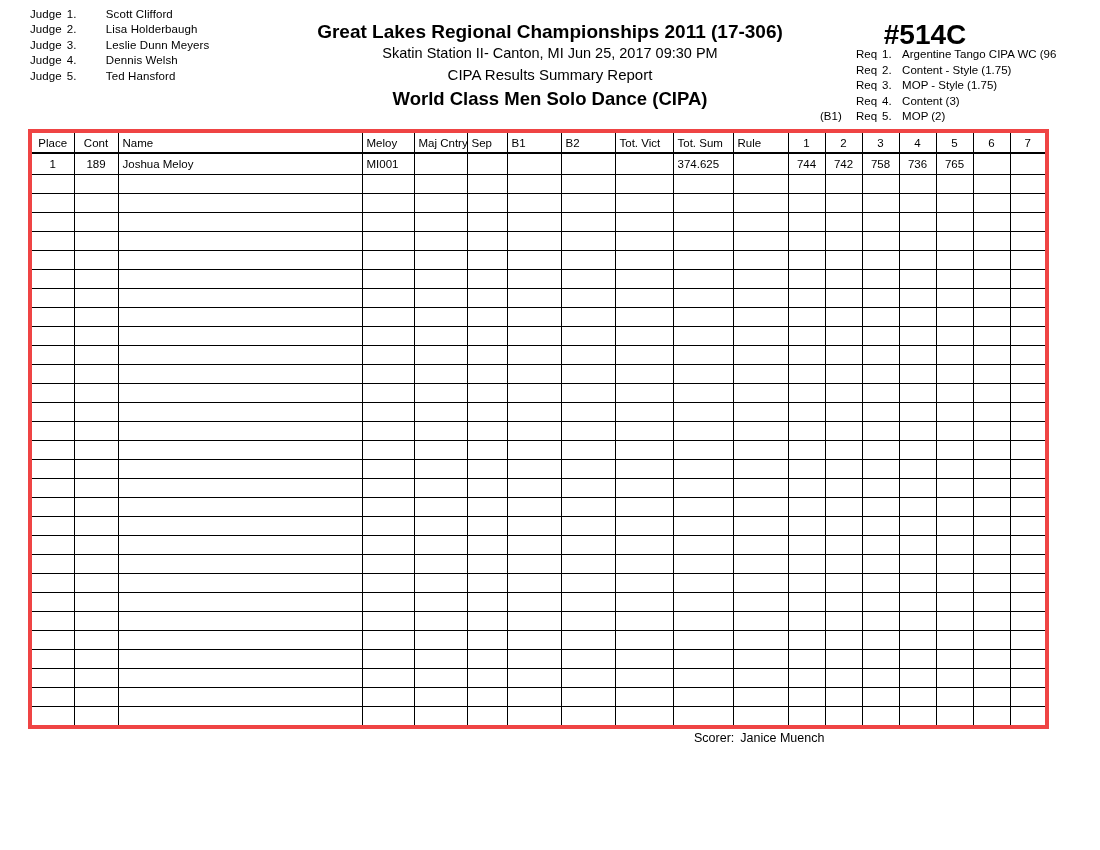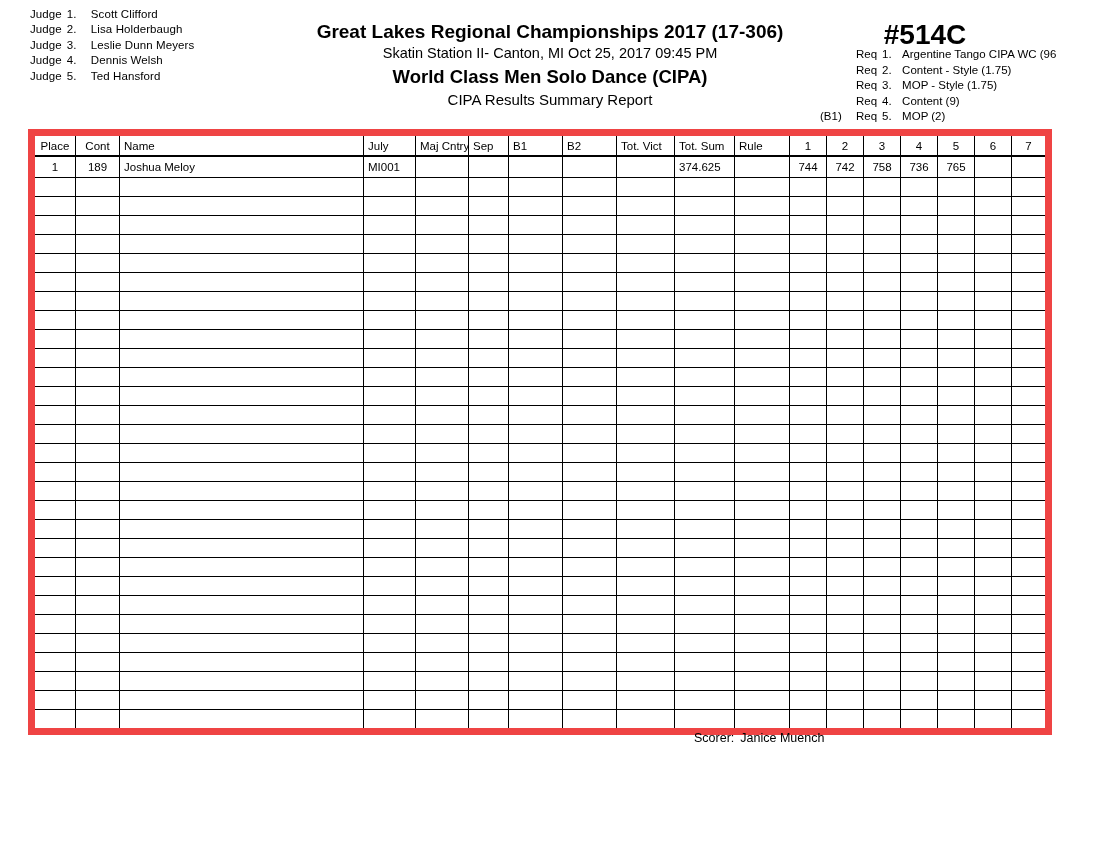--- a/index.html
+++ b/index.html
@@ -25,21 +25,21 @@
     width: 250px;
   }
   .judge-line {
     font-size: 11.5px;
     line-height: 15.4px;
     white-space: nowrap;
     letter-spacing: 0.1px;
   }
   .judge-line .j-word { display: inline-block; }
   .judge-line .j-num  { display: inline-block; width: 18px; text-align: left; margin-left: 5px; }
-  .judge-line .j-name { margin-left: 6px; }
+  .judge-line .j-name { margin-left: 21px; }
 
   
   #title-block {
     position: absolute;
     left: 180px;
     top: 20px;
     width: 740px;
     text-align: center;
   }
   #event-title {
@@ -139,21 +139,21 @@
   }
   table.results tbody td.ctr {
     text-align: center;
     padding-left: 0;
   }
   table.results tbody tr.data-row td {
     height: 20px;
   }
   
   table.results {
-    border: 7px solid #ef4444;
+    border: 4px solid #ef4444;
   }
 
   
   #footer-block {
     position: absolute;
     left: 694px;
     top: 727px;
     width: 380px;
   }
   .footer-line {
@@ -169,33 +169,33 @@
 
 <div id="judges-panel">
     <div class="judge-line"><span class="j-word">Judge</span><span class="j-num">1.</span><span class="j-name">Scott Clifford</span></div>
     <div class="judge-line"><span class="j-word">Judge</span><span class="j-num">2.</span><span class="j-name">Lisa Holderbaugh</span></div>
     <div class="judge-line"><span class="j-word">Judge</span><span class="j-num">3.</span><span class="j-name">Leslie Dunn Meyers</span></div>
     <div class="judge-line"><span class="j-word">Judge</span><span class="j-num">4.</span><span class="j-name">Dennis  Welsh</span></div>
     <div class="judge-line"><span class="j-word">Judge</span><span class="j-num">5.</span><span class="j-name">Ted  Hansford</span></div>
   </div>
 
 <div id="title-block">
-  <div id="event-title">Great Lakes Regional Championships 2017 (17-306)</div>
-  <div id="venue-line">Skatin Station II- Canton, MI  Oct 25, 2017  09:45 PM</div>
+  <div id="event-title">Great Lakes Regional Championships 2011 (17-306)</div>
+  <div id="venue-line">Skatin Station II- Canton, MI  Jun 25, 2017  09:30 PM</div>
+  <div id="report-subtitle">CIPA Results Summary Report</div>
   <div id="category-title">World Class Men Solo Dance (CIPA)</div>
-  <div id="report-subtitle">CIPA Results Summary Report</div>
 </div>
 
 <div id="right-header">
   <div id="event-number">#514C</div>
   <div id="req-list">
       <div class="req-line"><span class="b-flag"></span><span class="r-word">Req</span><span class="r-num">1.</span><span class="r-text">Argentine Tango CIPA WC (96</span></div>
       <div class="req-line"><span class="b-flag"></span><span class="r-word">Req</span><span class="r-num">2.</span><span class="r-text">Content - Style (1.75)</span></div>
       <div class="req-line"><span class="b-flag"></span><span class="r-word">Req</span><span class="r-num">3.</span><span class="r-text">MOP - Style (1.75)</span></div>
-      <div class="req-line"><span class="b-flag"></span><span class="r-word">Req</span><span class="r-num">4.</span><span class="r-text">Content (9)</span></div>
+      <div class="req-line"><span class="b-flag"></span><span class="r-word">Req</span><span class="r-num">4.</span><span class="r-text">Content (3)</span></div>
       <div class="req-line"><span class="b-flag">(B1)</span><span class="r-word">Req</span><span class="r-num">5.</span><span class="r-text">MOP (2)</span></div>
     </div>
 </div>
 
 <div id="results-table-wrap">
   <table class="results">
     <colgroup id="results-colgroup">
         <col style="width: 44px;">
         <col style="width: 44px;">
         <col style="width: 244px;">
@@ -213,21 +213,21 @@
         <col style="width: 37px;">
         <col style="width: 37px;">
         <col style="width: 37px;">
         <col style="width: 37px;">
       </colgroup>
     <thead>
       <tr id="results-header-row">
           <th class="ctr">Place</th>
           <th class="ctr">Cont</th>
           <th>Name</th>
-          <th>July</th>
+          <th>Meloy</th>
           <th>Maj Cntry</th>
           <th>Sep</th>
           <th>B1</th>
           <th>B2</th>
           <th>Tot. Vict</th>
           <th>Tot. Sum</th>
           <th>Rule</th>
           <th class="ctr">1</th>
           <th class="ctr">2</th>
           <th class="ctr">3</th>

